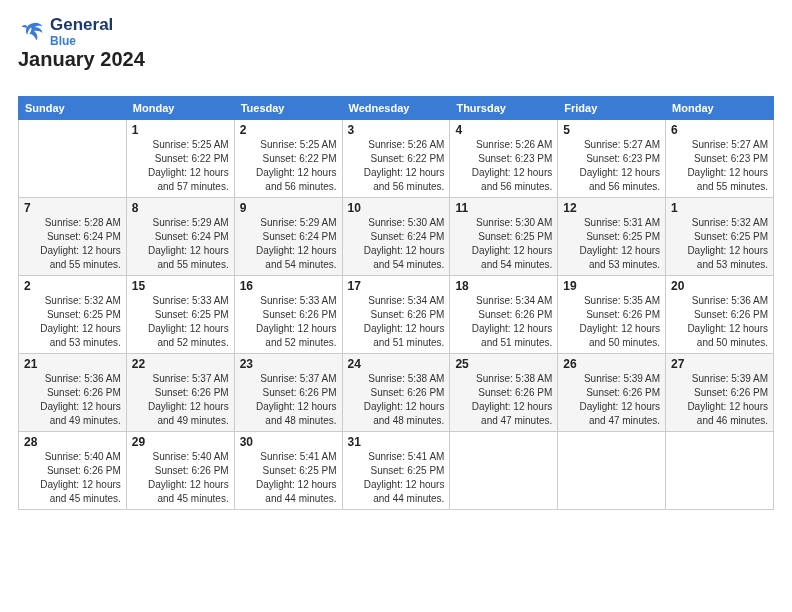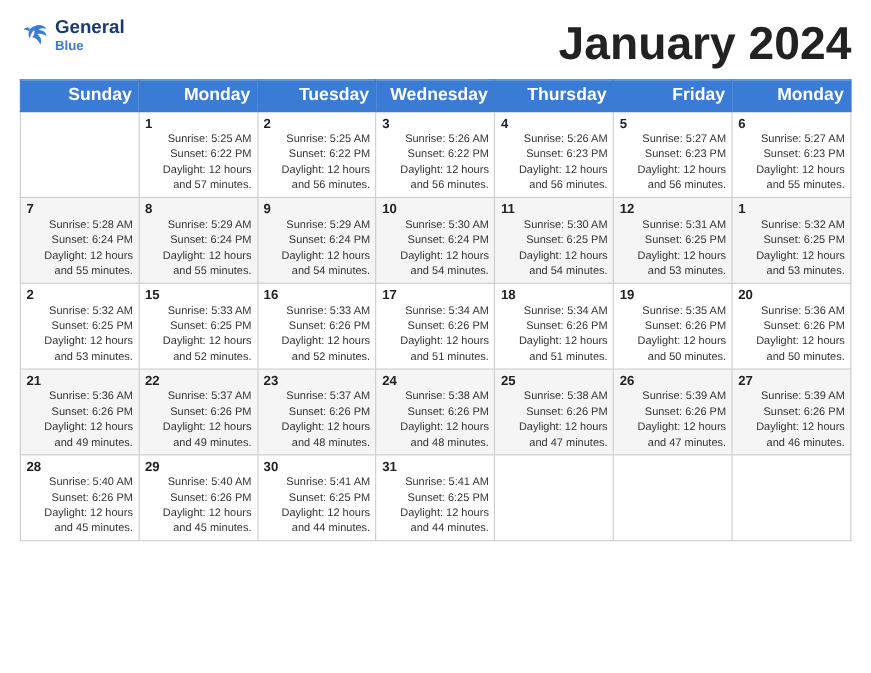--- a/index.html
+++ b/index.html
@@ -12,55 +12,56 @@
     }
     .page {
       width: 792px;
       height: 612px;
       padding: 16px 18px 10px 18px;
     }
     .header {
       display: flex;
       justify-content: space-between;
       align-items: flex-start;
-      margin-bottom: 8px;
+      margin-bottom: 25px;
+      flex-direction: column;
     }
     .logo {
       display: flex;
       align-items: center;
       gap: 4px;
     }
     .logo-bird {
       width: 28px;
       height: 28px;
     }
     .title-block {
       text-align: right;
     }
     .month-title {
-      font-size: 42px;
+      font-size: 20px;
       font-weight: bold;
       color: #222;
     }
     .subtitle {
       font-size: 13px;
       color: #444;
       margin-top: 2px;
     }
     .calendar {
       width: 100%;
       border-collapse: collapse;
       font-size: 10.5px;
     }
     .calendar th {
       background: #3a7bd5;
       color: #fff;
-      text-align: right;
+      text-align: left;
       padding: 5px 6px;
-      font-size: 16px;
+      font-size: 11px;
       border: 1px solid #3a7bd5;
     }
     .calendar td {
       border: 1px solid #ccc;
       vertical-align: top;
       padding: 3px 5px;
       width: 108px;
       min-height: 72px;
       height: 72px;
       background: #fff;

